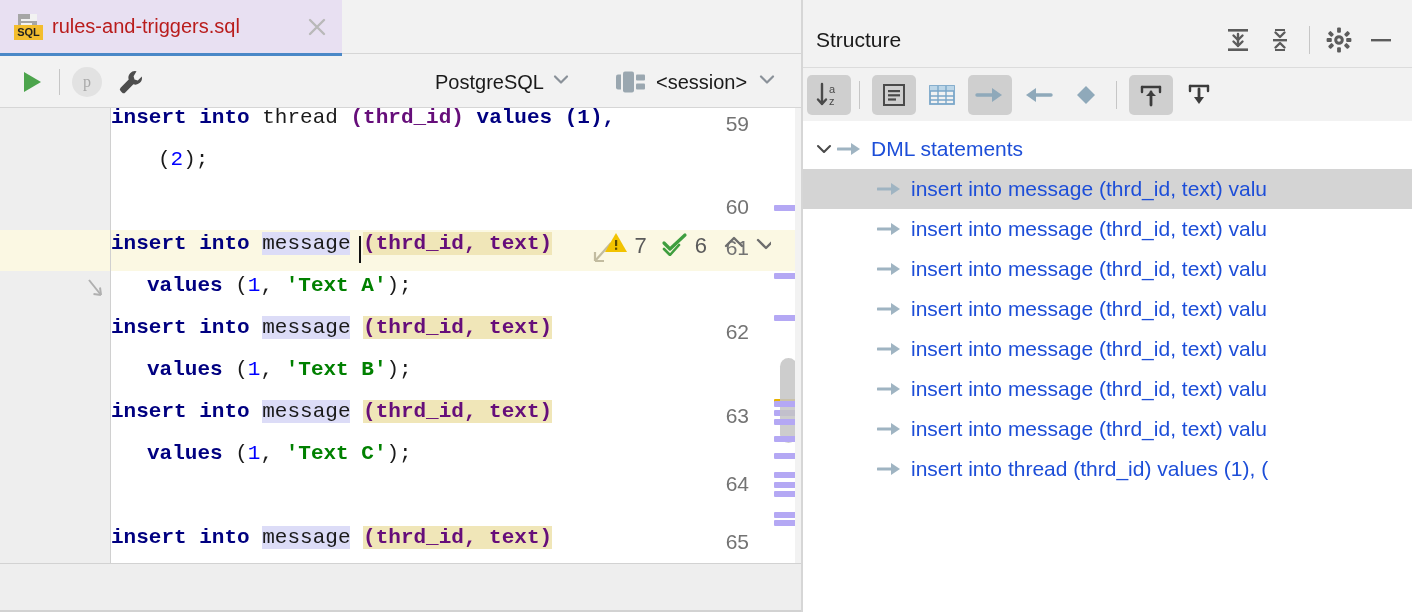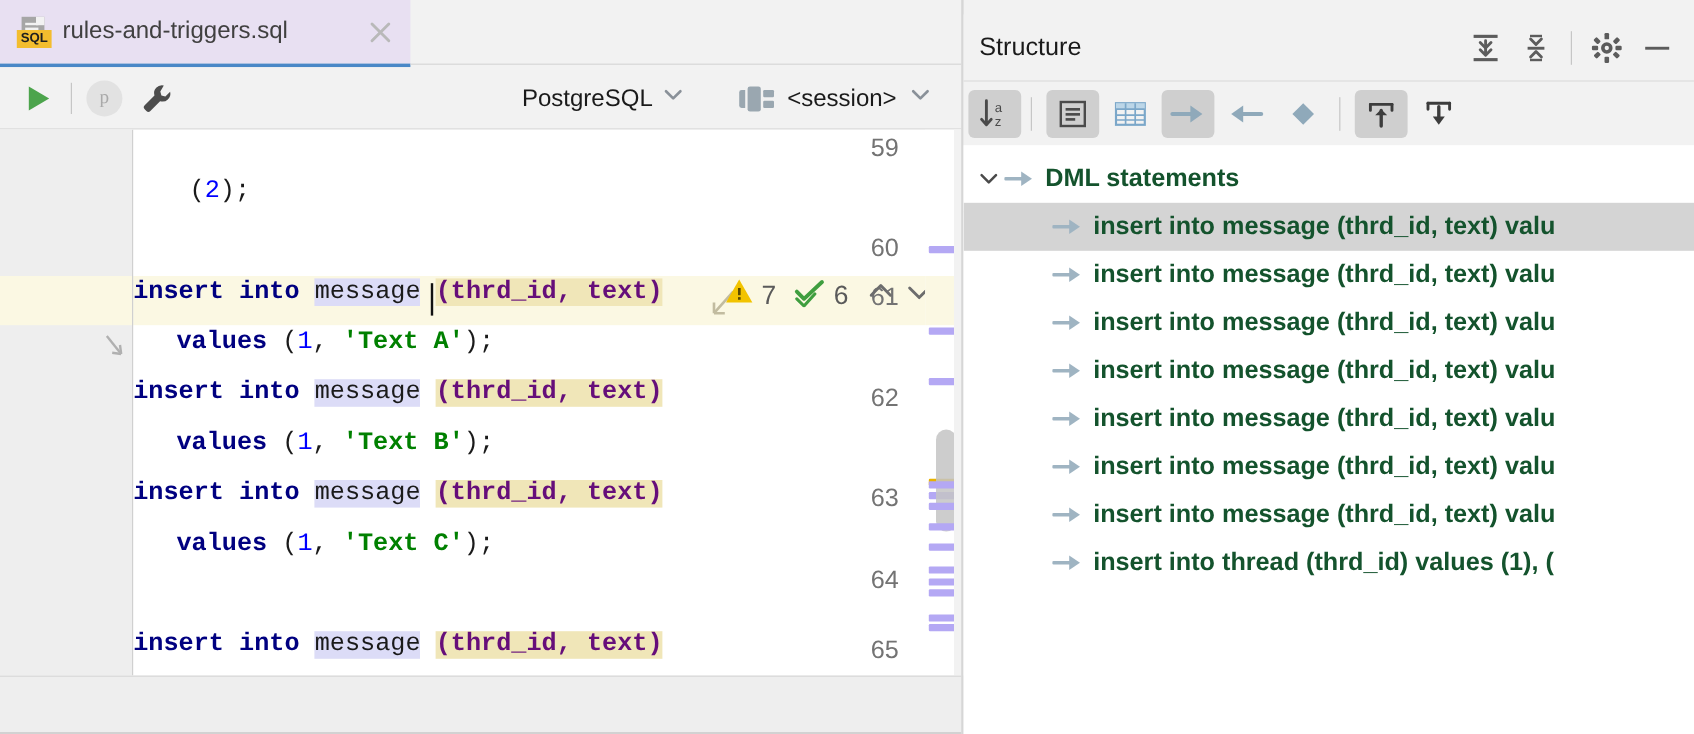--- a/index.html
+++ b/index.html
@@ -31,21 +31,21 @@
     position:absolute;left:16px;top:2px;width:7px;height:7px;background:#f2f2f2;
   }
   .sql-icon .line{position:absolute;background:#f2f2f2;left:7px;width:11px;height:2px;}
   .sql-icon .l1{top:7px;}
   .sql-icon .l2{top:11px;}
   .sql-icon .badge{
     position:absolute;left:0;top:13px;width:29px;height:15px;background:#f3bd2e;
     color:#1f1f1f;font-size:11px;font-weight:bold;line-height:15px;text-align:center;
     font-family:"Liberation Sans", sans-serif;letter-spacing:0px;
   }
-  .tab-title{font-size:20px;color:#404040;white-space:nowrap;}
+  .tab-title{font-size:20px;color:#b91c1c;white-space:nowrap;}
   .tab-close{
     position:absolute;right:14px;top:50%;transform:translateY(-50%);
     width:22px;height:22px;
   }
   .tab-close svg{display:block;}
 
   
   .editor-toolbar{
     position:absolute;left:0;top:56px;width:801px;height:52px;background:#f2f2f2;
     display:flex;align-items:center;
@@ -143,21 +143,21 @@
   .sbtn{width:44px;height:40px;display:flex;align-items:center;justify-content:center;border-radius:5px;margin-left:4px;}
   .sbtn.on{background:#cfcfcf;}
   .ssep{width:1px;height:28px;background:#c6c6c6;margin:0 8px;}
   .st-toolbar-rule{position:absolute;left:0;top:108px;width:609px;height:1px;background:#dcdcdc;}
 
   .st-tree{position:absolute;left:0;top:109px;width:609px;height:503px;background:#ffffff;overflow:hidden;}
   .trow{position:absolute;left:0;width:609px;height:40px;display:flex;align-items:center;white-space:nowrap;}
   .trow.sel{background:#d4d4d4;}
   .trow .chev{width:26px;display:flex;justify-content:center;align-items:center;}
   .trow .arr{width:26px;display:flex;justify-content:center;align-items:center;}
-  .trow .tlabel{font-size:21px;color:#14532d;overflow:hidden;font-weight:bold;}
+  .trow .tlabel{font-size:21px;color:#1d4ed8;overflow:hidden;}
   .root .tlabel{font-size:21px;}
 </style>
 </head>
 <body>
 
 <div class="app">
 
   <div class="editor-pane">
 
     <div class="tabstrip">
@@ -241,20 +241,21 @@
 
       <div class="wrapmark" style="top:168px;">
         <svg width="22" height="26" viewBox="0 0 22 26">
           <path d="M5 4 L17 19" stroke="#b0b0b0" stroke-width="2" fill="none"></path>
           <path d="M17 19 L9.5 18 M17 19 L16 11.5" stroke="#b0b0b0" stroke-width="2" fill="none"></path>
         </svg>
       </div>
 
       <div class="code">
 
+        <div class="cl" style="top:-2px;"><span class="kw">insert</span><span class="kw"> </span><span class="kw">into</span><span class="punct"> </span><span class="ident">thread</span><span class="punct"> </span><span class="col">(thrd_id)</span><span class="punct"> </span><span class="kw">values (1),</span></div>
 
         <div class="cl" style="top:40px;padding-left:47px;"><span class="punct">(</span><span class="num">2</span><span class="punct">);</span></div>
 
         <div class="cl" style="top:124px;"><span class="kw">insert</span><span class="kw"> </span><span class="kw">into</span><span class="punct"> </span><span class="ident hl-tbl">message</span><span class="punct"> </span><span class="col hl-cols">(thrd_id, text)</span></div>
         <div class="caret" style="left:248px;top:128px;"></div>
 
         <div class="cl" style="top:166px;padding-left:36px;"><span class="kw">values</span><span class="punct"> (</span><span class="num">1</span><span class="punct">, </span><span class="str">'Text A'</span><span class="punct">);</span></div>
 
         <div class="cl" style="top:208px;"><span class="kw">insert</span><span class="kw"> </span><span class="kw">into</span><span class="punct"> </span><span class="ident hl-tbl">message</span><span class="punct"> </span><span class="col hl-cols">(thrd_id, text)</span></div>
         <div class="cl" style="top:250px;padding-left:36px;"><span class="kw">values</span><span class="punct"> (</span><span class="num">1</span><span class="punct">, </span><span class="str">'Text B'</span><span class="punct">);</span></div>

